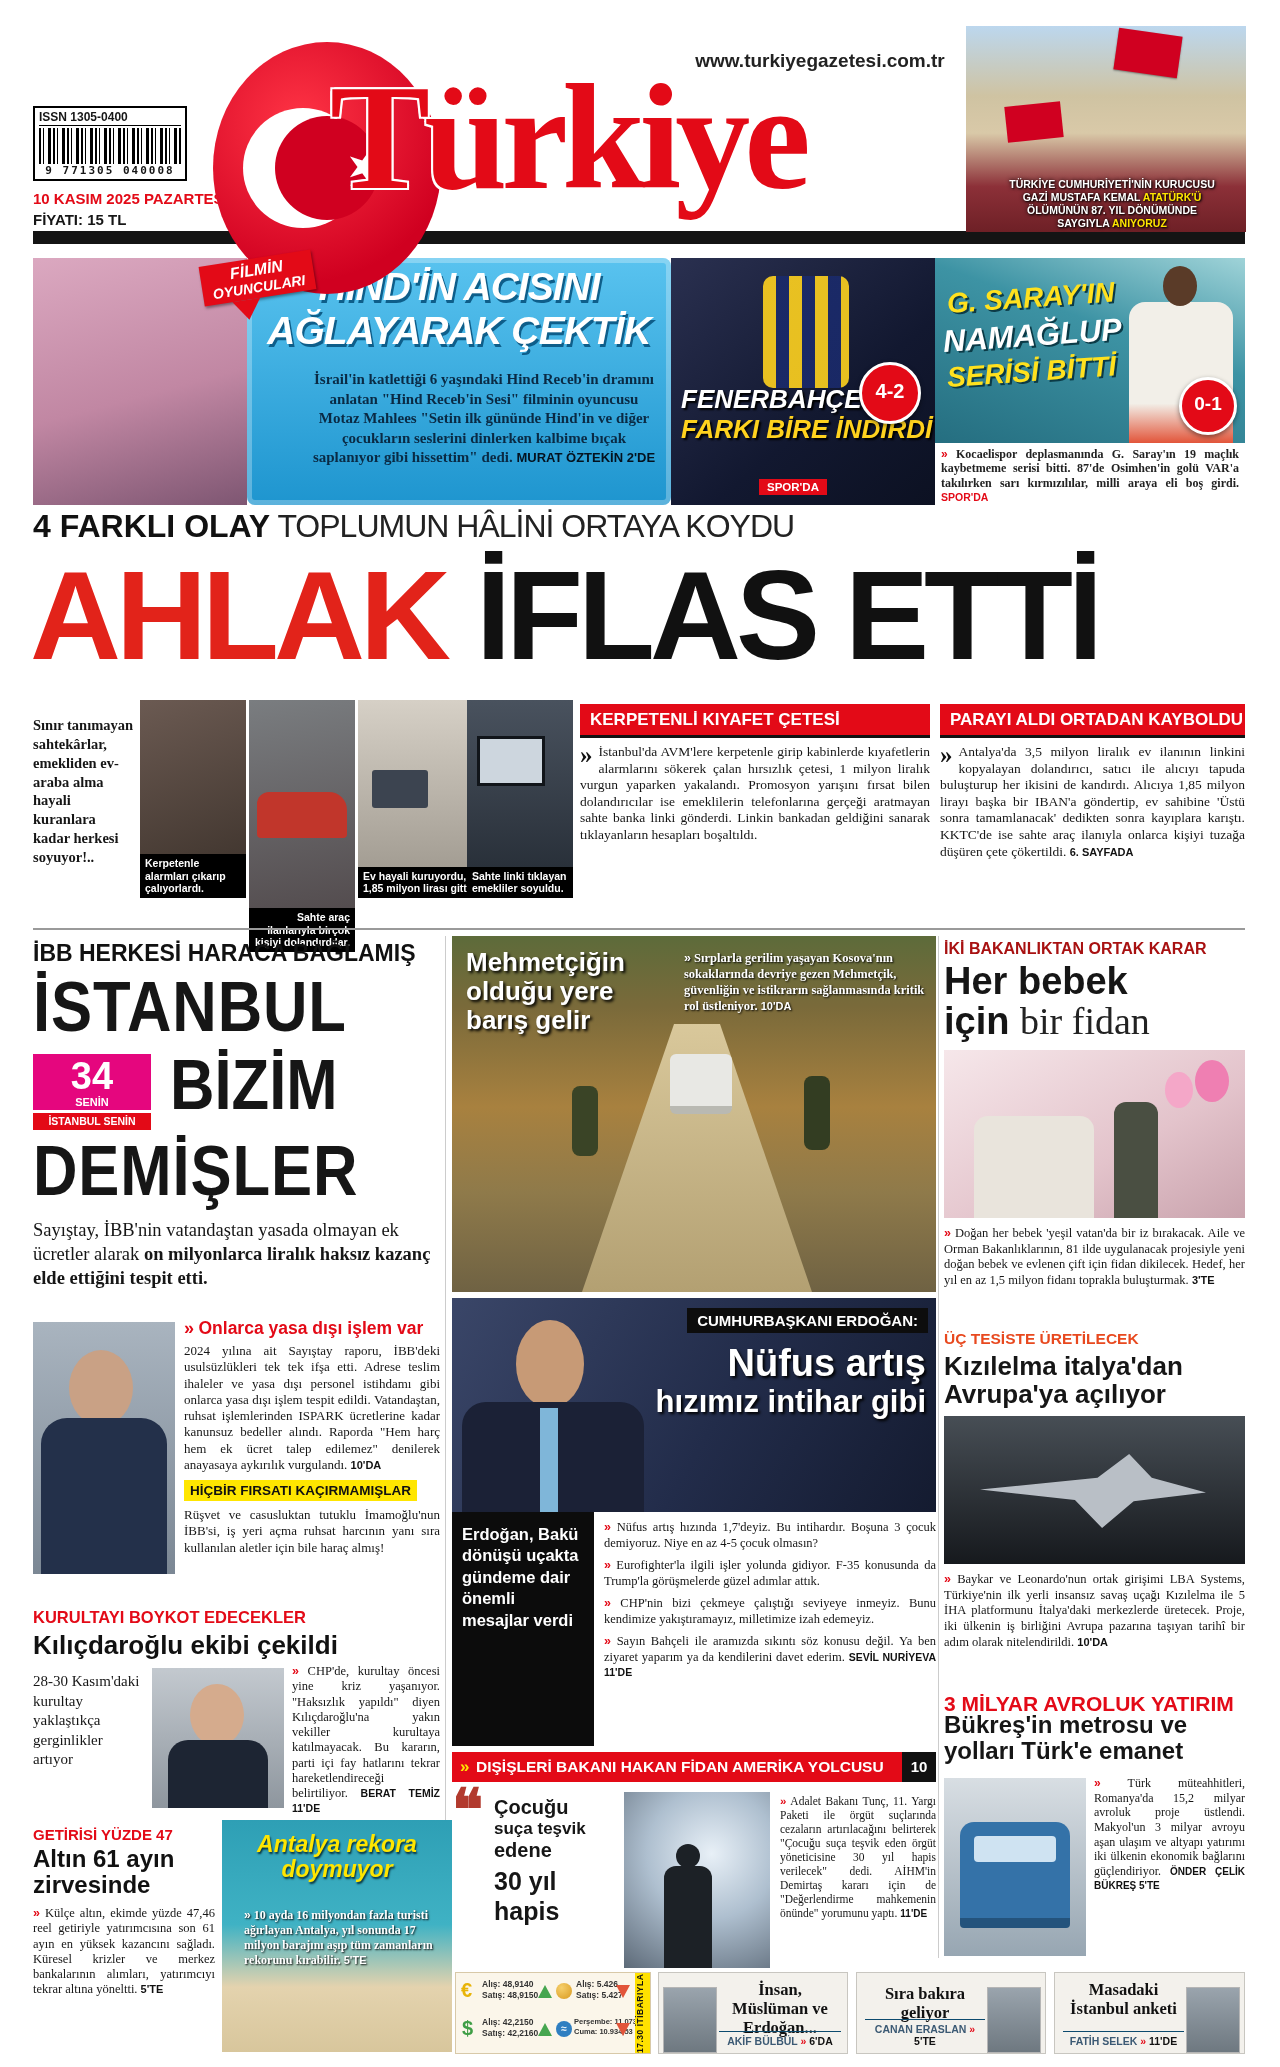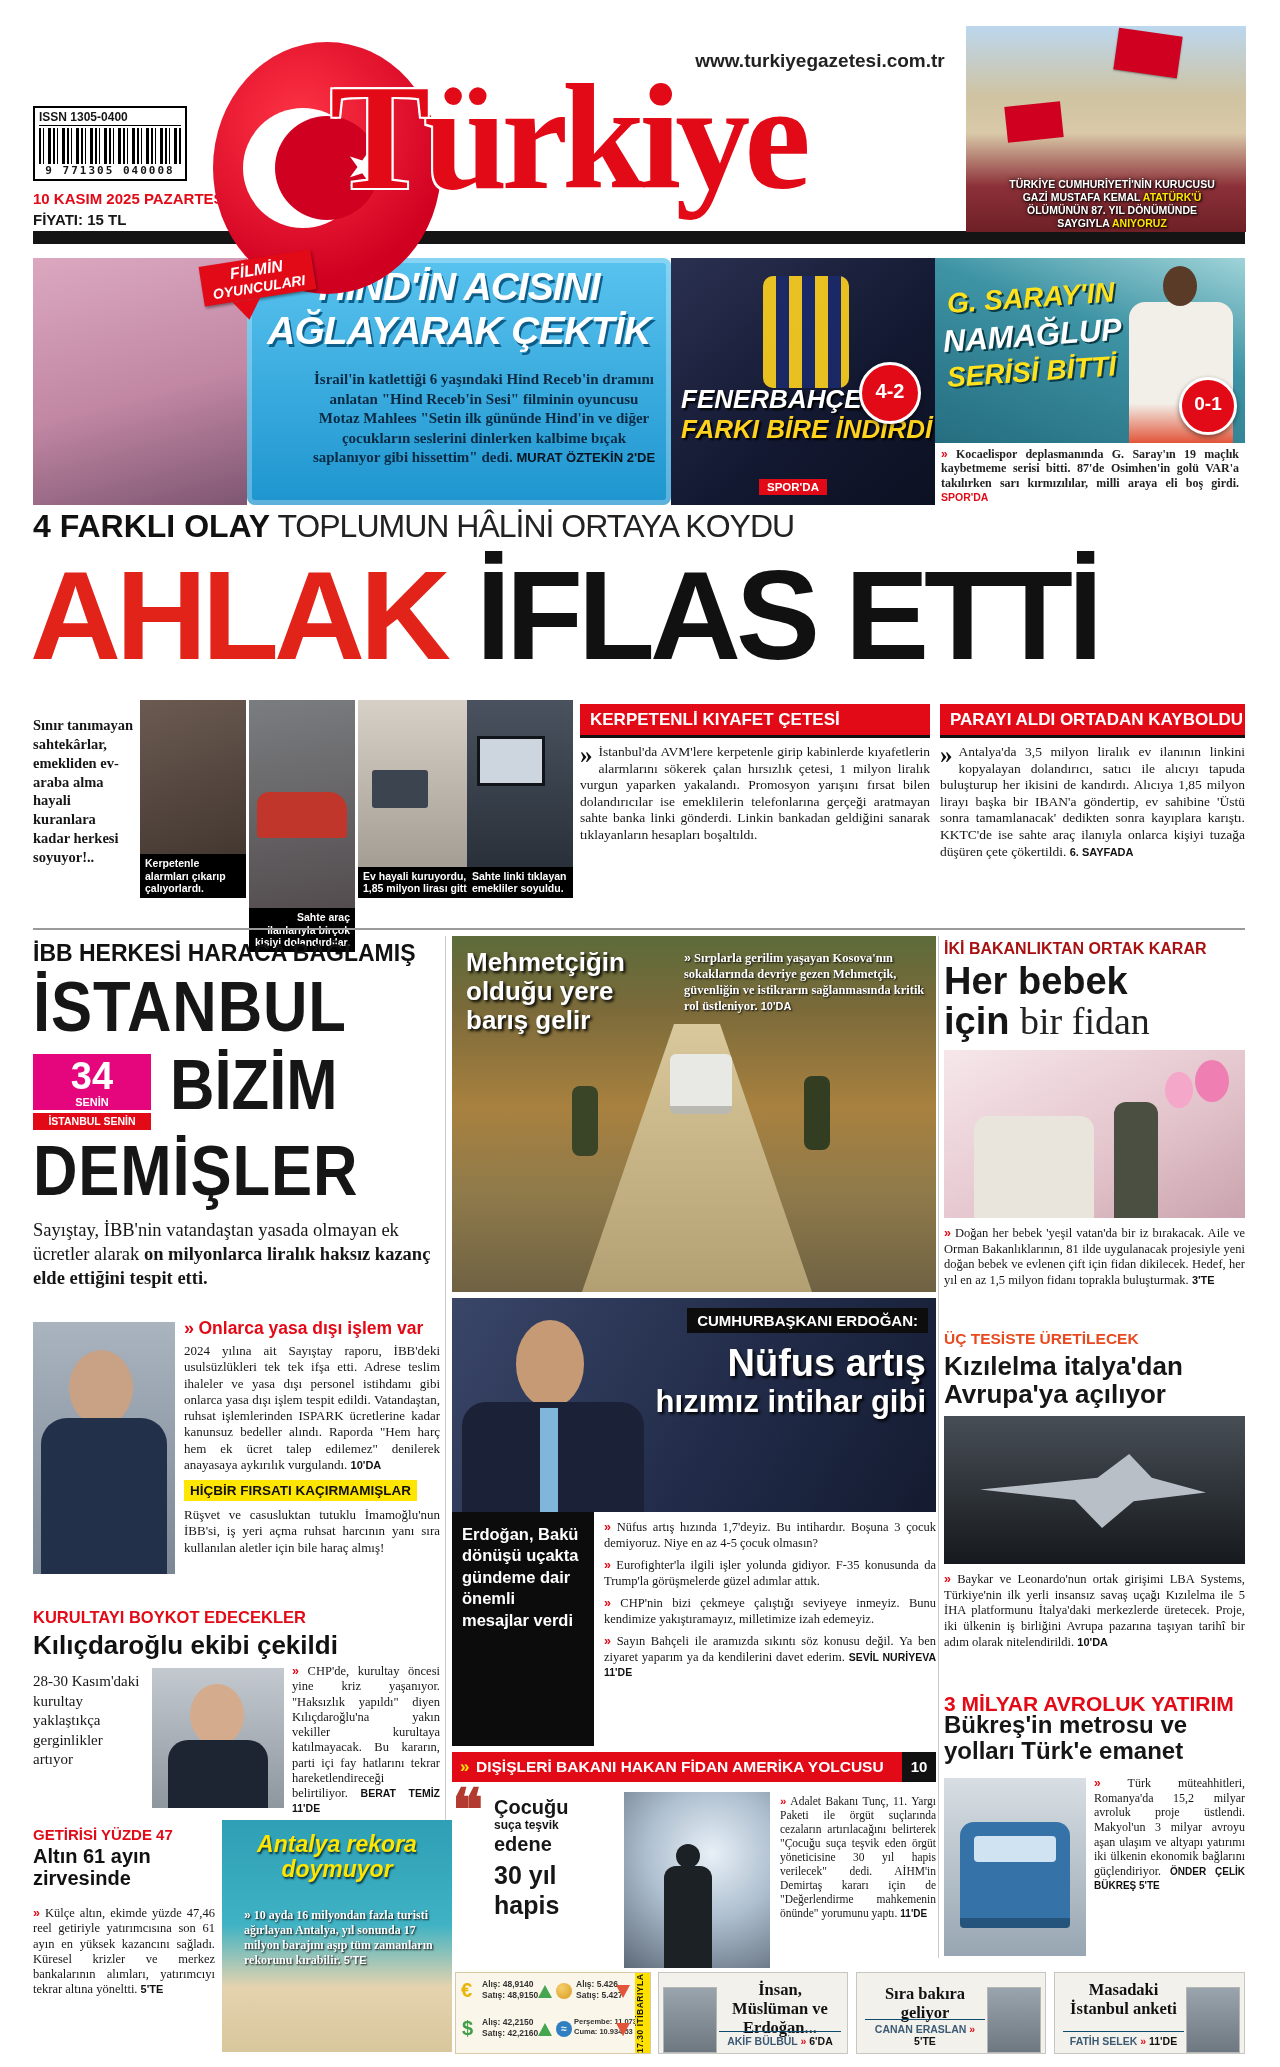--- a/index.html
+++ b/index.html
@@ -206,21 +206,21 @@
   <div class="abs serif" style="left:33px;top:1672px;width:112px;font-size:15px;line-height:1.3;">28-30 Kasım'daki kurultay yaklaştıkça gerginlikler artıyor</div>
   <div class="abs" style="left:152px;top:1668px;width:132px;height:140px;overflow:hidden;background:linear-gradient(#c3c9cf,#8e969e);">
     <div class="abs" style="left:38px;top:16px;width:54px;height:62px;border-radius:50%;background:#d5ab8d;"></div>
     <div class="abs" style="left:16px;top:72px;width:100px;height:68px;border-radius:20px 20px 0 0;background:#1d2533;"></div>
   </div>
   <div class="abs serif just" style="left:292px;top:1664px;width:148px;font-size:12.5px;line-height:1.22;">
     <span class="ch">»</span><span> CHP'de, kurultay öncesi yine kriz yaşanıyor. "Haksızlık yapıldı" diyen Kılıçdaroğlu'na yakın vekiller kurultaya katılmayacak. Bu kararın, parti içi fay hatlarını tekrar hareketlendireceği belirtiliyor. </span><span class="pg" style="font-size:10.5px;">BERAT TEMİZ 11'DE</span>
   </div>
 
   <div class="abs kick" style="left:33px;top:1826px;font-size:15px;color:var(--red);">GETİRİSİ YÜZDE 47</div>
-  <div class="abs" style="left:33px;top:1846px;width:182px;font-weight:800;font-size:20px;line-height:1.08;color:#111;">Altın 61 ayın zirvesinde</div>
+  <div class="abs" style="left:33px;top:1846px;width:182px;font-weight:800;font-size:24px;line-height:1.08;color:#111;">Altın 61 ayın zirvesinde</div>
   <div class="abs serif just" style="left:33px;top:1906px;width:182px;font-size:12.5px;line-height:1.22;">
     <span class="ch">»</span><span> Külçe altın, ekimde yüzde 47,46 reel getiriyle yatırımcısına son 61 ayın en yüksek kazancını sağladı. Küresel krizler ve merkez bankalarının alımları, yatırımcıyı tekrar altına yöneltti. </span><span class="pg">5'TE</span>
   </div>
 
   <div class="abs" style="left:222px;top:1820px;width:230px;height:232px;overflow:hidden;background:linear-gradient(180deg,#2e9fb5 0%,#3fb2c4 45%,#e4d3ae 72%,#d8c69c 100%);">
     <div class="abs" style="left:0;right:0;top:12px;text-align:center;font-weight:800;font-style:italic;font-size:23px;line-height:1.1;color:var(--yel);text-shadow:1px 2px 2px #06303c;">Antalya rekora doymuyor</div>
     <div class="abs serif" style="left:22px;right:10px;top:88px;font-weight:700;font-size:12px;line-height:1.25;color:#fff;text-shadow:1px 1px 2px #000;">
       <span class="ch" style="color:#fff;">»</span><span> 10 ayda 16 milyondan fazla turisti ağırlayan Antalya, yıl sonunda 17 milyon barajını aşıp tüm zamanların rekorunu kırabilir. </span><span class="pg" style="color:#fff;">5'TE</span>
     </div>
   </div>
@@ -257,21 +257,21 @@
   <div class="abs" style="left:452px;top:1752px;width:484px;height:30px;background:var(--red);">
     <span style="position:absolute;left:8px;top:0;line-height:30px;color:var(--yel);font-weight:900;font-size:17px;">»</span>
     <span style="position:absolute;left:24px;top:0;line-height:30px;color:#fff;font-weight:800;font-size:15.5px;"> DIŞİŞLERİ BAKANI HAKAN FİDAN AMERİKA YOLCUSU</span>
     <span style="position:absolute;right:0;top:0;width:34px;height:30px;background:#111;color:#fff;font-weight:800;font-size:15px;text-align:center;line-height:30px;">10</span>
   </div>
 
   <div class="abs" style="left:452px;top:1792px;width:484px;height:176px;">
     <div class="abs serif" style="left:0px;top:-16px;font-weight:900;font-size:58px;color:#b23a2e;">❝</div>
     <div class="abs" style="left:42px;top:4px;width:126px;">
       <div style="font-weight:700;font-size:20px;line-height:1.15;">Çocuğu</div>
-      <div style="font-weight:700;font-size:12px;line-height:1.15;">suça teşvik</div>
+      <div style="font-weight:700;font-size:17px;line-height:1.15;">suça teşvik</div>
       <div style="font-weight:700;font-size:20px;line-height:1.15;">edene</div>
       <div style="font-weight:900;font-size:25px;line-height:1.2;margin-top:4px;">30 yıl hapis</div>
     </div>
     <div class="abs" style="left:172px;top:0;width:146px;height:176px;overflow:hidden;background:radial-gradient(circle at 60% 35%,#e8f0f7 0%,#aebfcf 45%,#5d6a78 100%);">
       <div class="abs" style="left:52px;top:52px;width:24px;height:24px;border-radius:50%;background:#1c2126;"></div>
       <div class="abs" style="left:40px;top:74px;width:48px;height:102px;border-radius:12px 12px 0 0;background:#1c2126;"></div>
     </div>
     <div class="abs serif just" style="left:328px;top:2px;width:156px;font-size:11.5px;line-height:1.22;">
       <span class="ch">»</span><span> Adalet Bakanı Tunç, 11. Yargı Paketi ile örgüt suçlarında cezaların artırılacağını belirterek "Çocuğu suça teşvik eden örgüt yöneticisine 30 yıl hapis verilecek" dedi. AİHM'in Demirtaş kararı için de "Değerlendirme mahkemenin önünde" yorumunu yaptı. </span><span class="pg" style="font-size:10px;">11'DE</span>
     </div>

